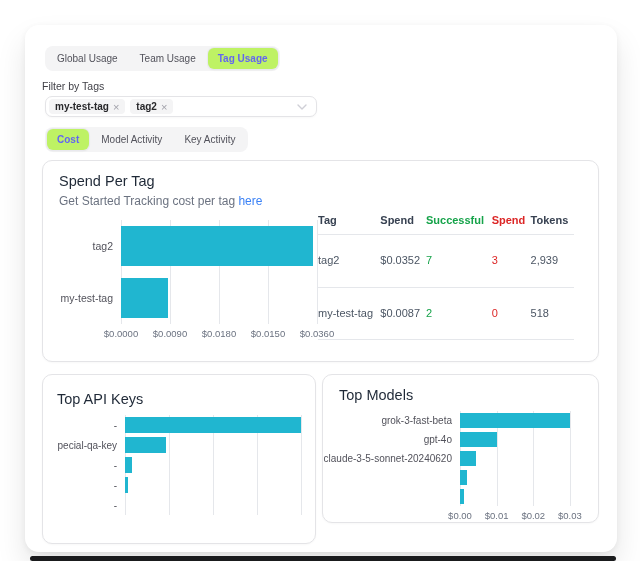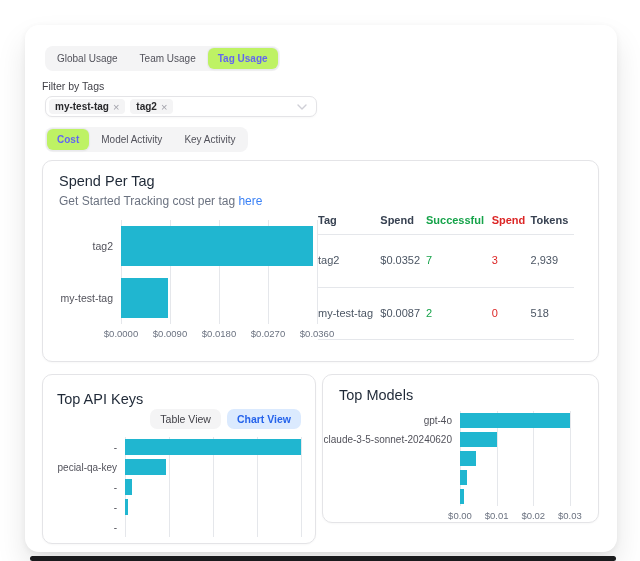--- a/index.html
+++ b/index.html
@@ -149,21 +149,21 @@
                 <div class="hc-bar" style="width: 24.1667%;"></div>
               </div>
             </div>
           </div>
           <div class="hc-ticks">
             <div class="hc-spacer"></div>
             <div class="hc-tickarea">
               <span class="hc-tick" style="left: 0%;">$0.0000</span>
               <span class="hc-tick" style="left: 25%;">$0.0090</span>
               <span class="hc-tick" style="left: 50%;">$0.0180</span>
-              <span class="hc-tick" style="left: 75%;">$0.0270</span>
+              <span class="hc-tick" style="left: 75%;">$0.0150</span>
               <span class="hc-tick" style="left: 100%;">$0.0360</span>
             </div>
           </div>
         </div>
       <table class="spend-table">
         <thead>
             <tr>
               <th class="">Tag</th>
               <th class="">Spend</th>
               <th class="c-green">Successful</th>
@@ -188,24 +188,20 @@
             </tr>
           </tbody>
       </table>
     </div>
   </div>
 
   <div class="bottom-row">
 
     <div class="card card-keys">
       <div class="card-title">Top API Keys</div>
-      <div class="btn-row">
-        <button class="btn btn-plain">Table View</button>
-        <button class="btn btn-active">Chart View</button>
-      </div>
       <div class="hbar chart-keys" style="--barcolor: #20b6d0;">
           <div class="hc-body">
             <div class="hc-labels">
               <div class="hc-label">-</div>
               <div class="hc-label">pecial-qa-key</div>
               <div class="hc-label">-</div>
               <div class="hc-label">-</div>
               <div class="hc-label">-</div>
             </div>
             <div class="hc-plot">
@@ -232,20 +228,21 @@
             </div>
           </div>
         </div>
     </div>
 
     <div class="card card-models">
       <div class="card-title">Top Models</div>
       <div class="hbar chart-models" style="--barcolor: #20b6d0;">
           <div class="hc-body">
             <div class="hc-labels">
+              <div class="hc-label">grok-3-fast-beta</div>
               <div class="hc-label">gpt-4o</div>
               <div class="hc-label">claude-3-5-sonnet-20240620</div>
             </div>
             <div class="hc-plot">
               <div class="hc-grid" style="left: 0%;"></div>
               <div class="hc-grid" style="left: 30.03%;"></div>
               <div class="hc-grid" style="left: 60.0601%;"></div>
               <div class="hc-grid" style="left: 90.0901%;"></div>
               <div class="hc-row">
                 <div class="hc-bar" style="width: 90.0901%;"></div>

